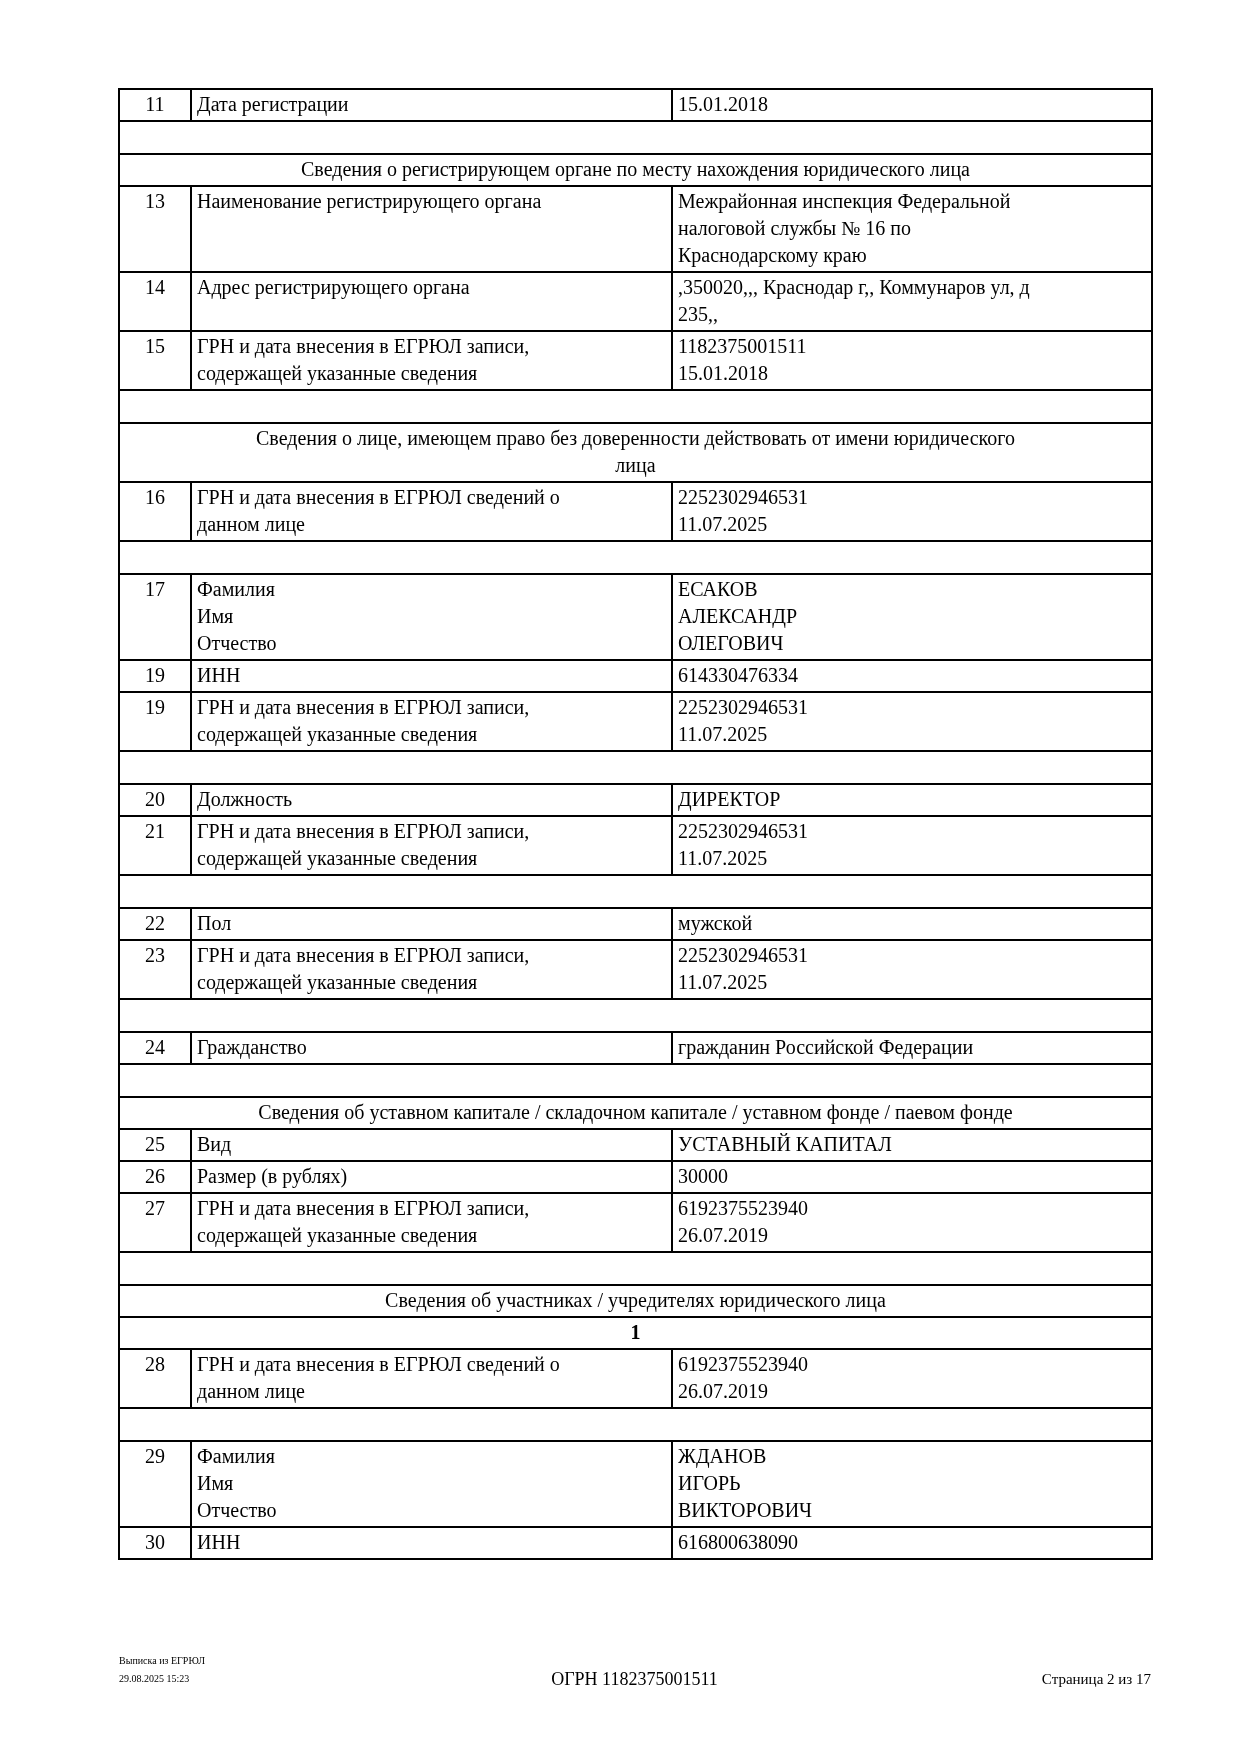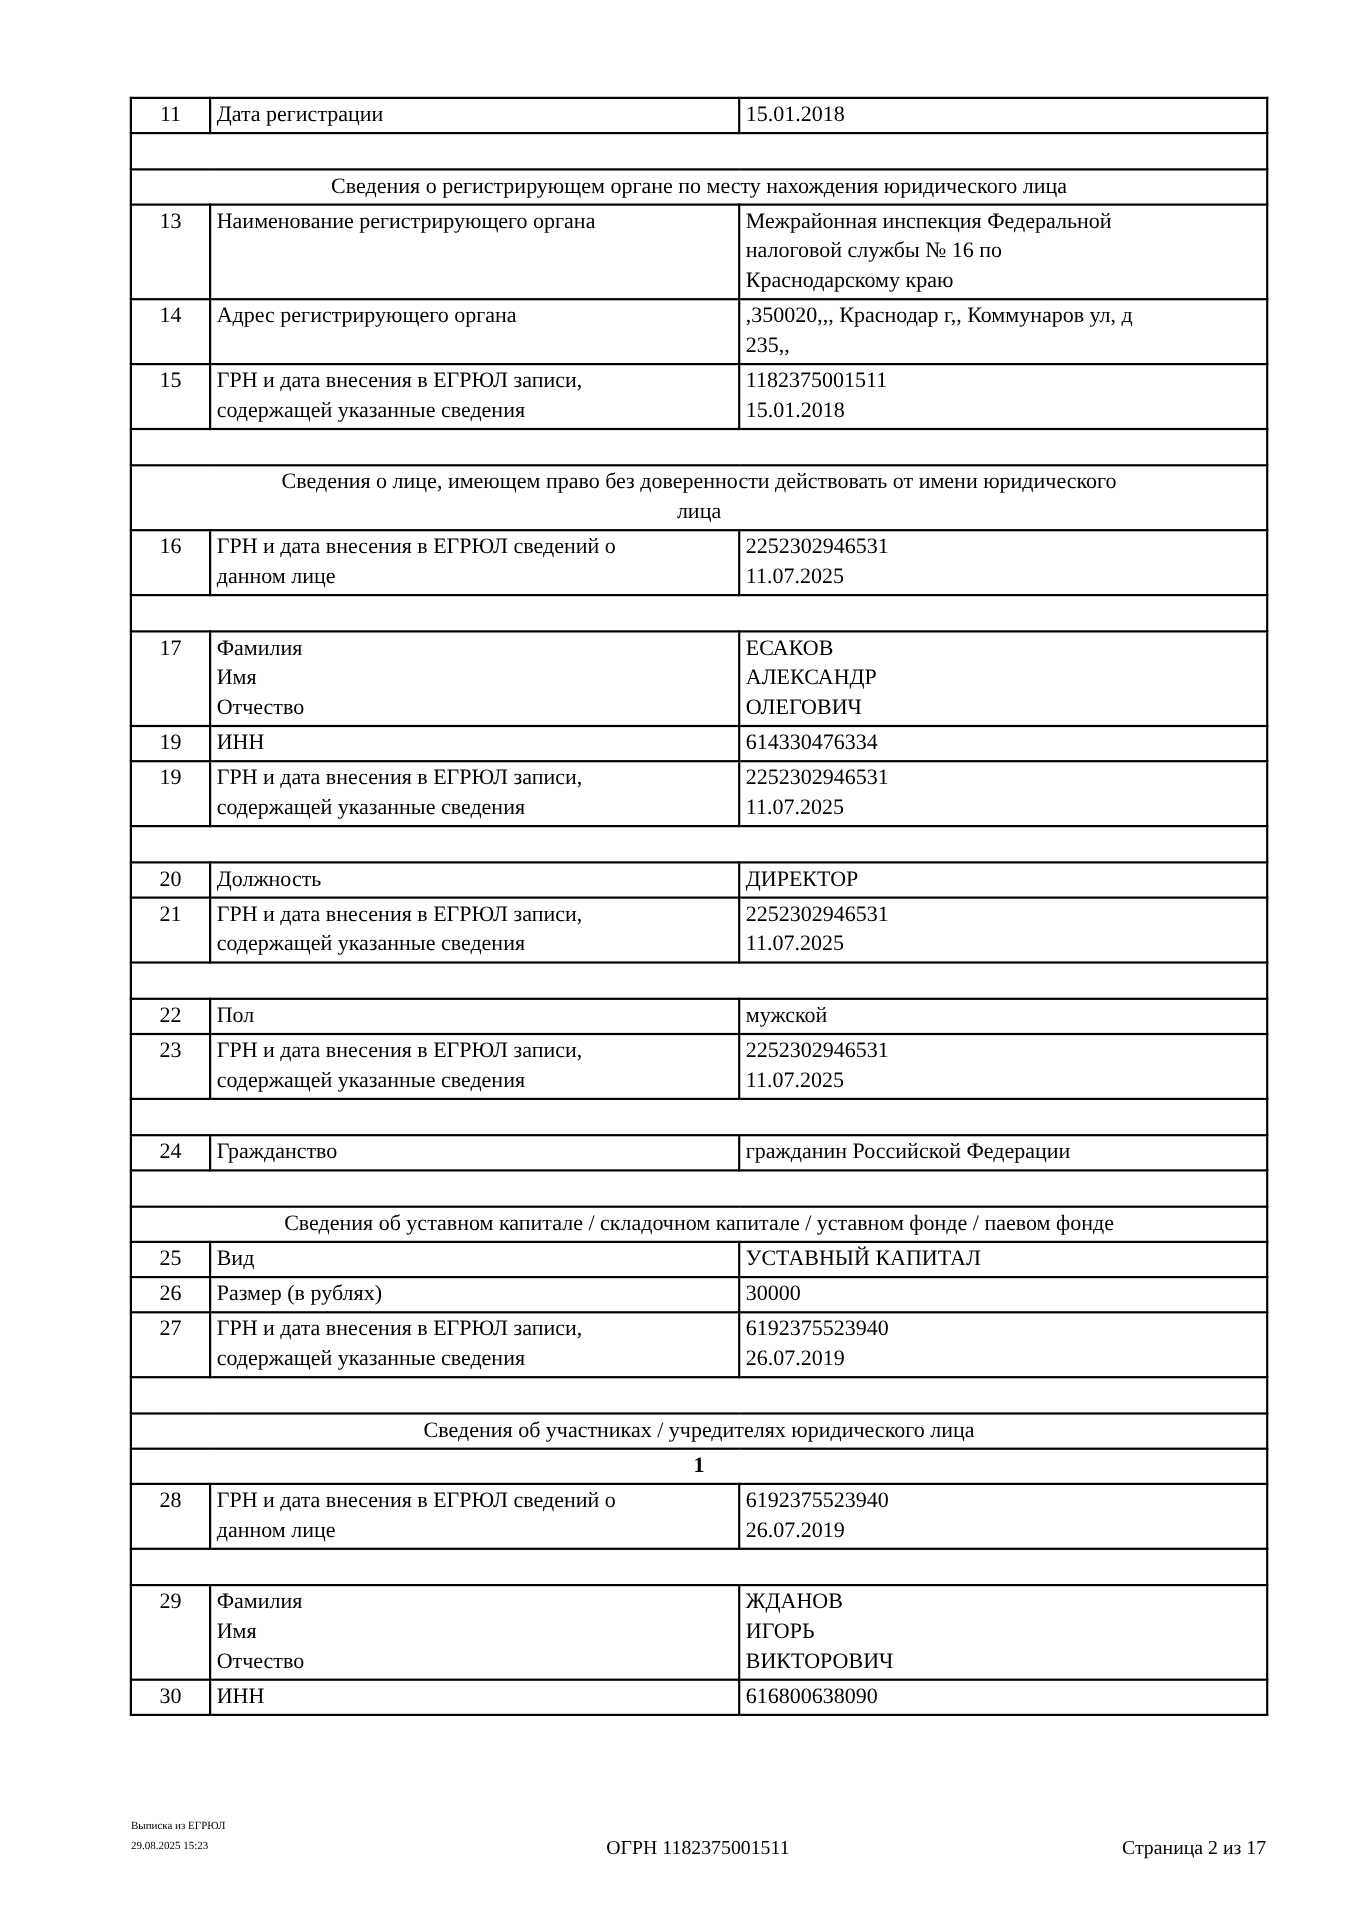--- a/index.html
+++ b/index.html
@@ -66,21 +66,21 @@
     text-align: center;
     font-size: 18px;
     line-height: 18px;
   }
   .footer-right {
     position: absolute;
     left: 118px;
     top: 1670px;
     width: 1033px;
     text-align: right;
-    font-size: 18px;
+    font-size: 15px;
     line-height: 18px;
   }
 </style>
 </head>
 <body>
 
 <div class="page">
 
   <table class="egrul-table">
     <colgroup>

